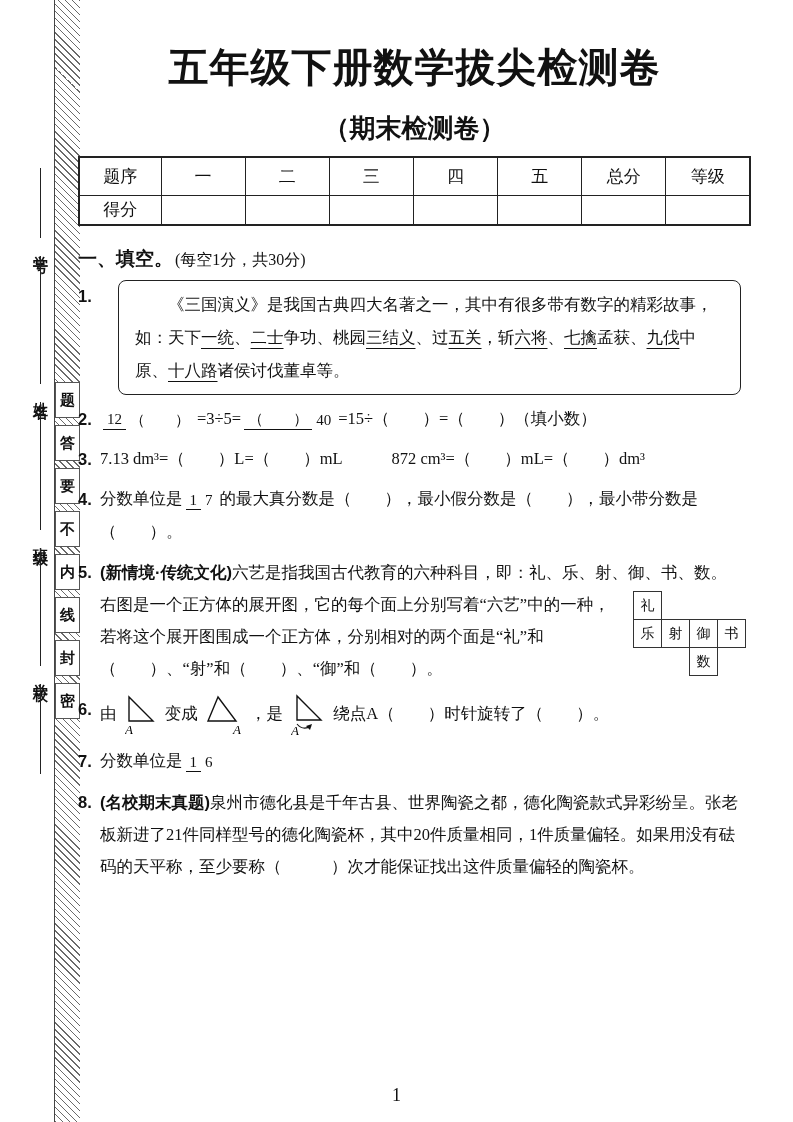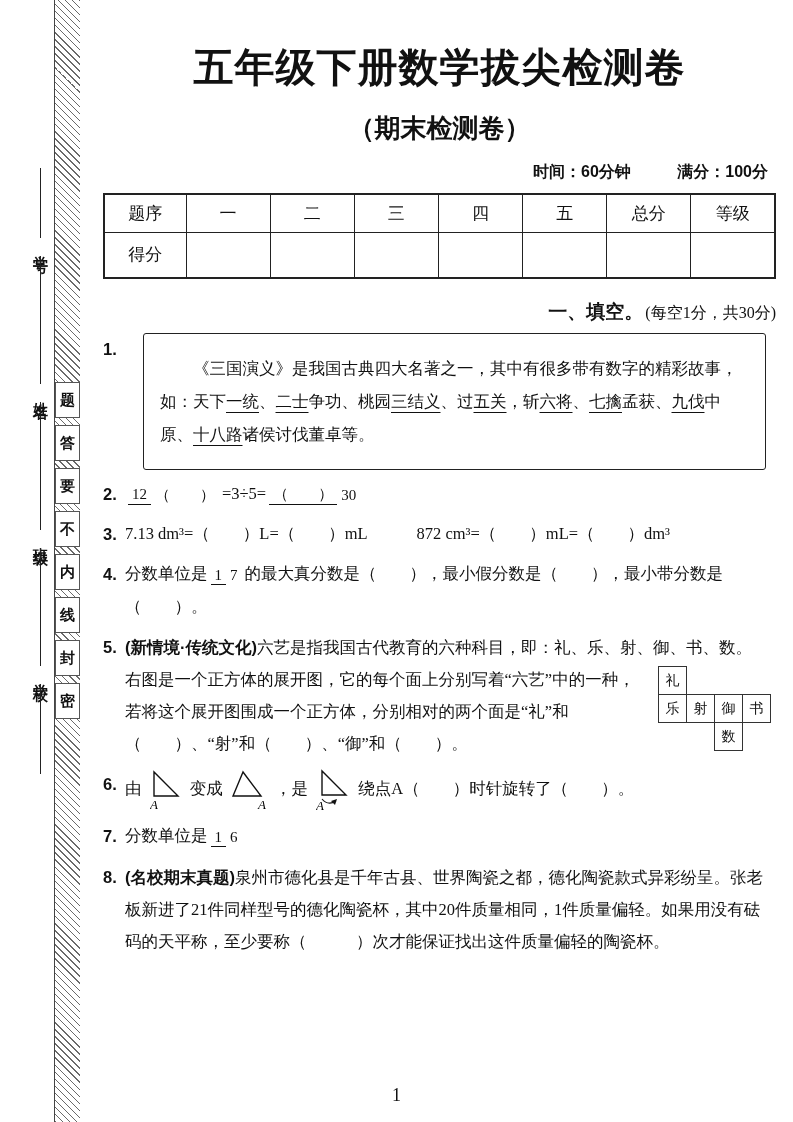--- a/index.html
+++ b/index.html
@@ -13,45 +13,45 @@
   .v-line { width:1px; background:#222; }
   .v-label { writing-mode:vertical-rl; text-orientation:upright; font-family:"Liberation Sans",sans-serif;
              font-size:15px; font-weight:bold; letter-spacing:3px; margin:6px 0; }
   .hatch { width:26px; position:relative; border-left:1px solid #444;
            background:repeating-linear-gradient(45deg,#6a6a6a 0 1px,transparent 1px 5px); }
   .seal-char { position:absolute; left:0; width:25px; height:36px; background:#fff; border:1px solid #555;
                display:flex; align-items:center; justify-content:center; font-size:15px; font-weight:bold;
                font-family:"Liberation Sans",sans-serif; }
 
   
-  .main { position:absolute; left:103px; top:0; width:673px; padding-top:40px; }
+  .main { position:absolute; left:78px; top:0; width:673px; padding-top:40px; }
   .title { font-family:"Liberation Sans",sans-serif; font-weight:bold; font-size:40px; text-align:center;
            letter-spacing:1px; }
   .subtitle { font-family:"Liberation Sans",sans-serif; font-weight:bold; font-size:26px; text-align:center; margin-top:16px; }
   .meta { text-align:right; font-family:"Liberation Sans",sans-serif; font-weight:bold; font-size:16px;
           margin-top:16px; padding-right:8px; }
   .meta span { margin-left:42px; }
 
   .score-table { width:100%; border-collapse:collapse; margin-top:10px; table-layout:fixed; }
   .score-table th, .score-table td { border:1px solid #222; font-weight:normal; font-size:17px; text-align:center; }
   .score-table { border:2px solid #222; }
   .score-table .r1 { height:38px; }
-  .score-table .r2 { height:46px; }
+  .score-table .r2 { height:30px; }
   .score-table .c0 { width:82px; }
 
-  .section-heading { margin:20px 0 4px 0; font-size:17px;text-align:right; }
+  .section-heading { margin:20px 0 4px 0; font-size:17px; }
   .sec-title { font-family:"Liberation Sans",sans-serif; font-weight:bold; font-size:19px; }
   .sec-note { font-size:16px; margin-left:2px; }
 
   .q { position:relative; padding-left:22px; margin-top:8px; font-size:16.5px; line-height:1.95; }
   .qnum { position:absolute; left:0; top:0; font-weight:bold; font-family:"Liberation Sans",sans-serif;
           font-size:16.5px; line-height:1.95; }
   .tag { font-family:"Liberation Sans",sans-serif; font-weight:bold; }
 
-  .material-box { border:1.5px solid #222; border-radius:3px; margin:6px 10px 6px 18px; padding:18px 16px;
+  .material-box { border:1.5px solid #222; border-radius:8px; margin:6px 10px 6px 18px; padding:7px 16px;
                   font-size:16.5px; line-height:2.0; }
   .material-box p { text-indent:2em; }
   .u { text-decoration:underline; text-underline-offset:5px; }
 
   .frac { display:inline-flex; align-items:center; vertical-align:middle;
           line-height:1.25; font-size:15px; margin:0 3px; }
   .frac .fn { border-bottom:1.3px solid #111; padding:0 4px; }
   .frac .fd { padding:0 4px; }
 
   .q5-body { overflow:visible; }
@@ -90,24 +90,20 @@
       <div class="seal-char" style="top:597px">线</div>
       <div class="seal-char" style="top:640px">封</div>
       <div class="seal-char" style="top:683px">密</div>
     </div>
   </div>
 
   <div class="main">
 
     <h1 class="title">五年级下册数学拔尖检测卷</h1>
     <div class="subtitle">（期末检测卷）</div>
-    <div class="meta">
-      <span>时间：60分钟</span>
-      <span>满分：100分</span>
-    </div>
 
     <table class="score-table">
       <tbody>
           <tr class="r1">
         <th class="c0">题序</th>
         <th>一</th>
         <th>二</th>
         <th>三</th>
         <th>四</th>
         <th>五</th>
@@ -139,22 +135,22 @@
     </div>
 
     <div class="q">
       <span class="qnum">2.</span>
       <p>
         <span class="frac">
             <span class="fn">12</span>
             <span class="fd">（　　）</span>
           </span><span>=3÷5=</span><span class="frac">
             <span class="fn">（　　）</span>
-            <span class="fd">30</span>
-          </span>
+            <span class="fd">40</span>
+          </span><span>=15÷（　　）=（　　）（填小数）</span>
       </p>
     </div>
 
     <div class="q">
       <span class="qnum">3.</span>
       <p>7.13 dm³=（　　）L=（　　）mL　　　872 cm³=（　　）mL=（　　）dm³</p>
     </div>
 
     <div class="q">
       <span class="qnum">4.</span>

